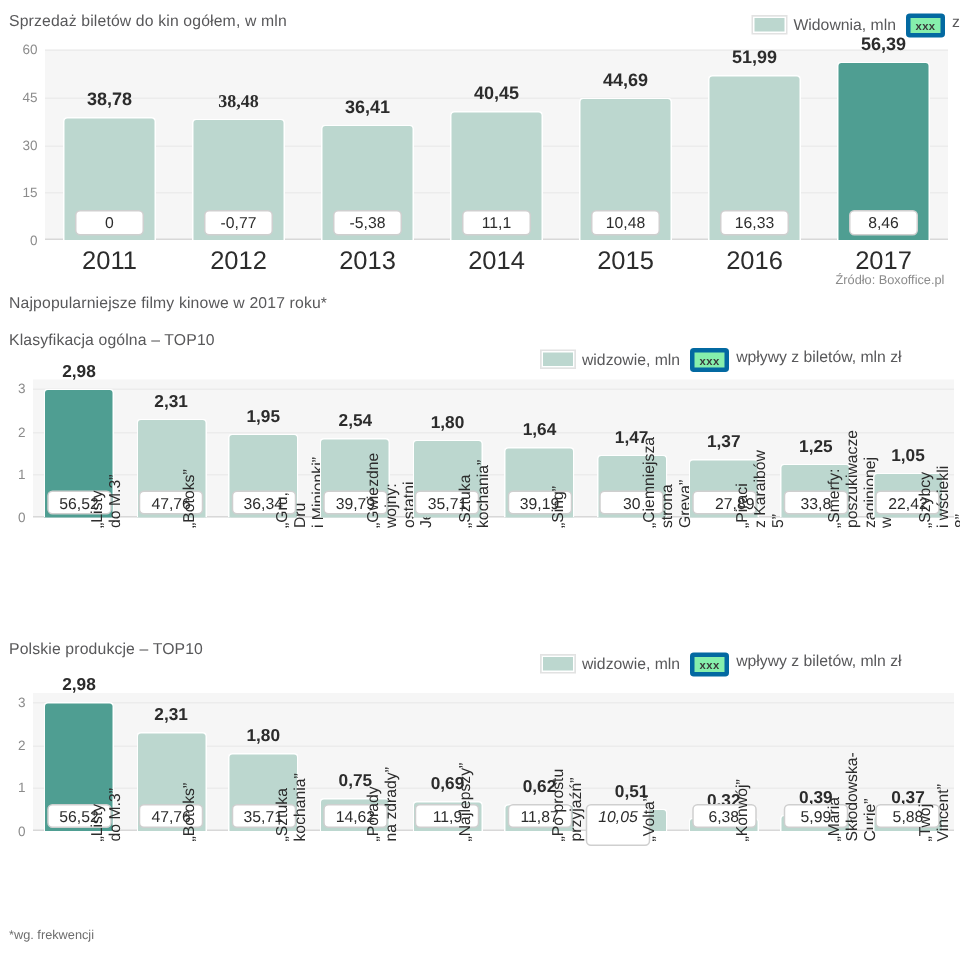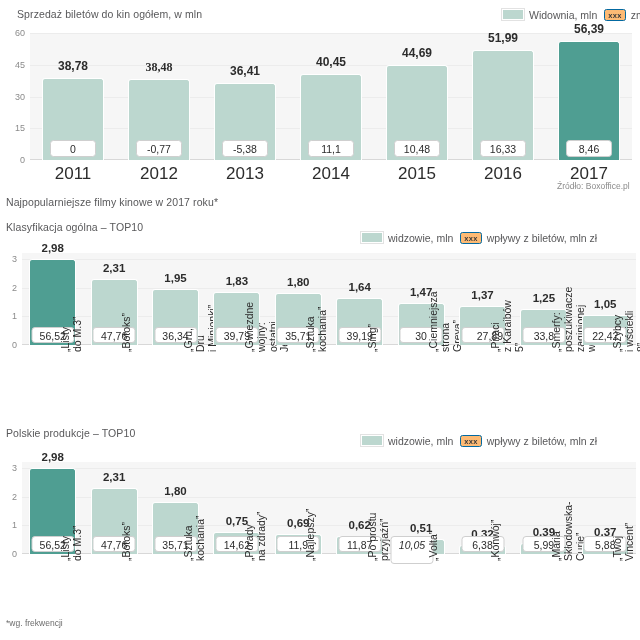--- a/index.html
+++ b/index.html
@@ -36,23 +36,23 @@
     width: 22px; height: 11px;
     background: #bcd7cf;
     border: 1px solid #ffffff;
     outline: 1px solid #e2e2e2;
   }
   .legend-label { font-size: 10.5px; color: #58585a; }
   .xxx-chip {
     font-size: 7.5px;
     font-weight: bold;
     color: #3a3a3a;
-    border: 1px solid #0369a1;
+    border: 3px solid #0369a1;
     border-radius: 2.5px;
-    background: #fdba74;
+    background: #86efac;
     padding: 1.5px 3px 1px 3px;
     letter-spacing: .3px;
     line-height: 1;
   }
 
   
   .chart { position: absolute; }
   .plot {
     position: absolute;
     background: #f6f6f6;
@@ -145,21 +145,21 @@
     font-size: 8.5px;
     color: #6d6d6d;
     white-space: nowrap;
   }
 </style>
 </head>
 <body>
 
 <div class="page">
 
-  <div class="sec-title" style="position:absolute; left:6px; top:8px;margin-left:11px;">Sprzedaż biletów do kin ogółem, w mln</div>
+  <div class="sec-title" style="position:absolute; left:6px; top:8px;">Sprzedaż biletów do kin ogółem, w mln</div>
 
   <div class="legend" style="position:absolute; left:502px; top:9px;">
     <div class="legend-item">
       <span class="swatch"></span>
       <span class="legend-label">Widownia, mln</span>
     </div>
     <div class="legend-item">
       <span class="xxx-chip">xxx</span>
       <span class="legend-label">zmiana, proc,</span>
     </div>
@@ -245,21 +245,21 @@
       <div class="bar-val sm" style="left: 114.1px; top: 8.5875px;">2,31</div>
       <div class="chip" style="left: 114.1px; width: 43px; top: 74px; height: 16px;">47,76</div>
       <div class="xlab-rot" style="left: 121.1px; top: 99px;">„Botoks”</div>
       <div class="bar" style="left: 152px; top: 35.9375px; width: 47px; height: 56.0625px;"></div>
       <div class="bar-val sm" style="left: 175.5px; top: 18.9375px;">1,95</div>
       <div class="chip" style="left: 175.5px; width: 43px; top: 74px; height: 16px;">36,34</div>
       <div class="xlab-rot" style="left: 182.5px; top: 99px;">„Gru,
 Dru
 i Minionki”</div>
       <div class="bar" style="left: 213.4px; top: 39.3875px; width: 47px; height: 52.6125px;"></div>
-      <div class="bar-val sm" style="left: 236.9px; top: 22.3875px;">1,83</div>
+      <div class="bar-val sm" style="left: 236.9px; top: 22.3875px;">2,54</div>
       <div class="chip" style="left: 236.9px; width: 43px; top: 74px; height: 16px;">39,79</div>
       <div class="xlab-rot" style="left: 243.9px; top: 99px;">„Gwiezdne
 wojny:
 ostatni
 Jedi”</div>
       <div class="bar" style="left: 274.8px; top: 40.25px; width: 47px; height: 51.75px;"></div>
       <div class="bar-val sm" style="left: 298.3px; top: 23.25px;">1,80</div>
       <div class="chip" style="left: 298.3px; width: 43px; top: 74px; height: 16px;">35,71</div>
       <div class="xlab-rot" style="left: 305.3px; top: 99px;">„Sztuka
 kochania”</div>

